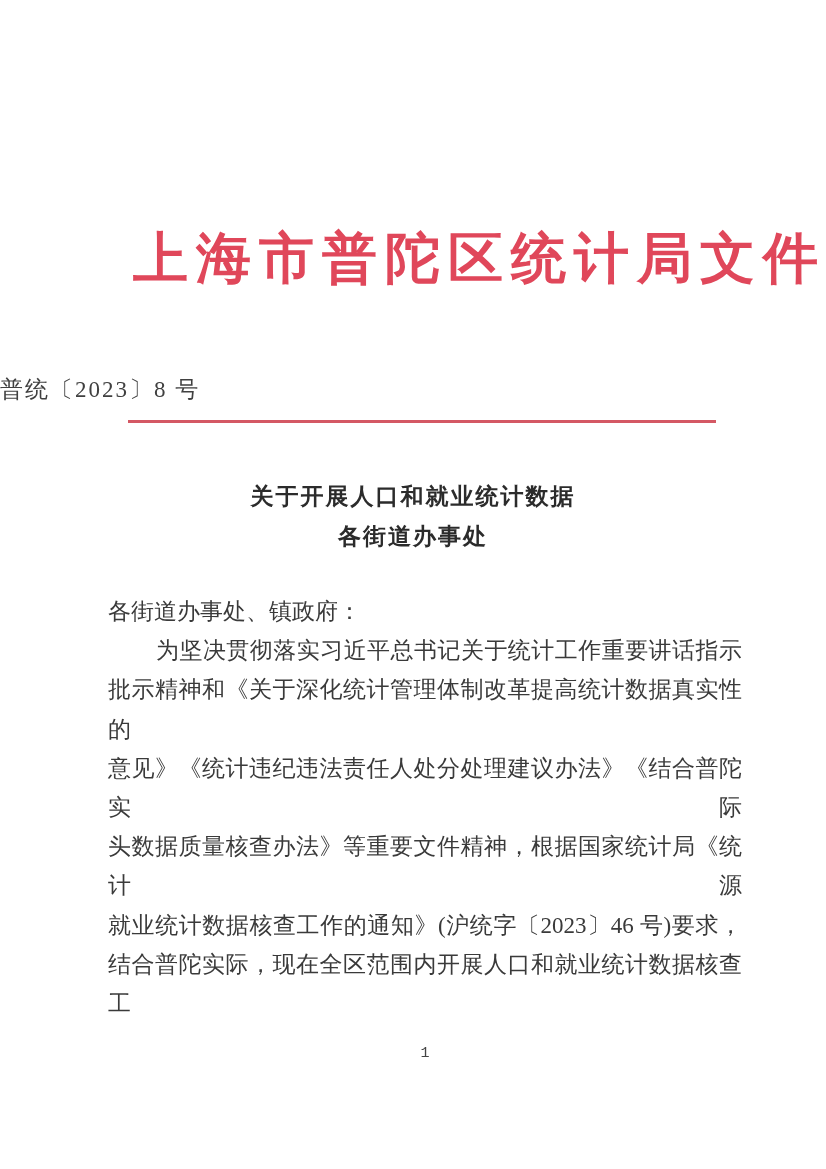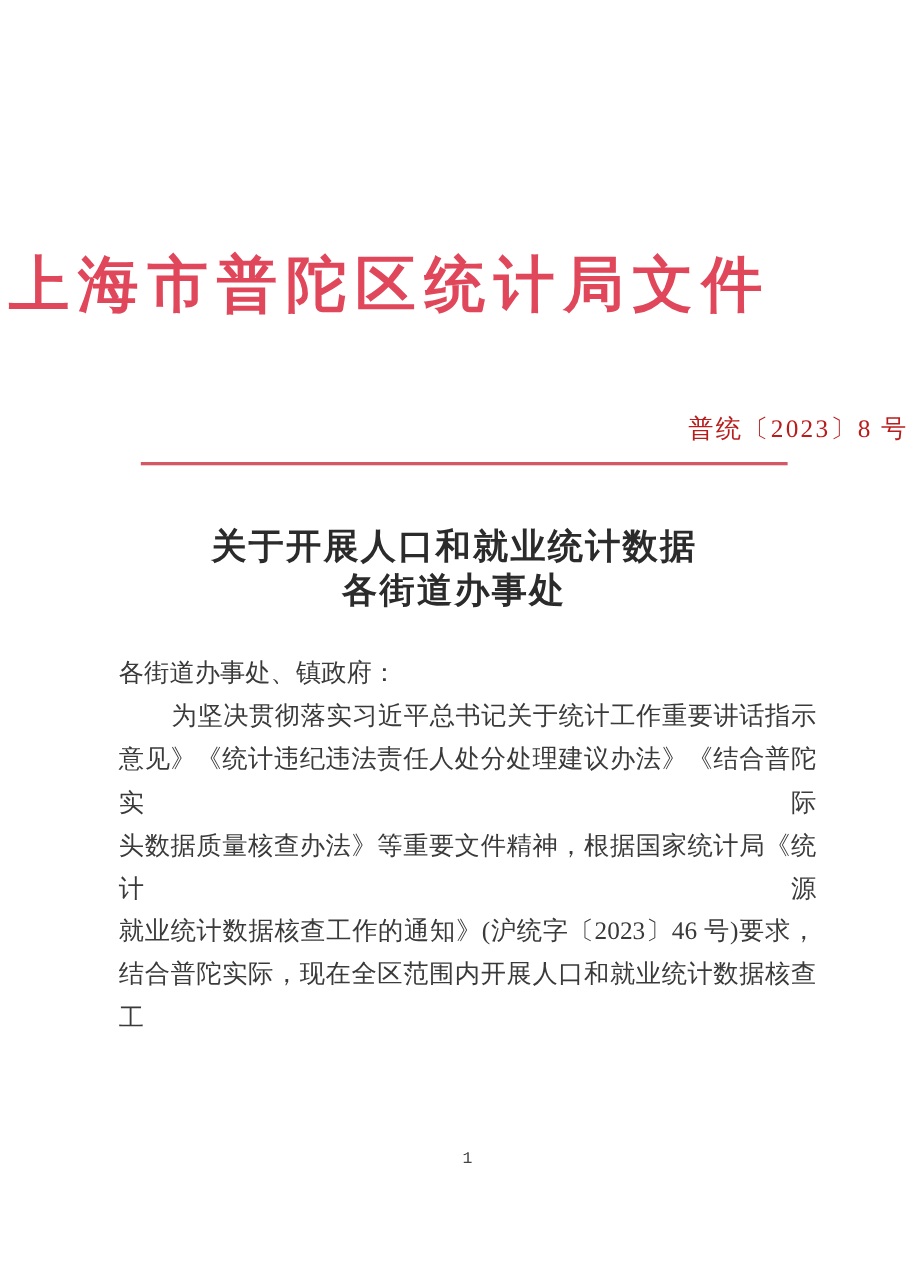--- a/index.html
+++ b/index.html
@@ -17,55 +17,55 @@
     margin: 0 auto;
     background: #ffffff;
     overflow: hidden;
     font-family: "Liberation Serif", "DejaVu Serif", serif;
   }
   .org-header {
     position: absolute;
     top: 222px;
     left: 0;
     width: 100%;
-    text-align: left;
+    text-align: right;
     font-family: Liberation Mono, monospace;
     font-size: 55px;
     font-weight: bold;
     color: var(--accent-red);
     letter-spacing: 8px;
     padding-left: 8px;
     white-space: nowrap;
   }
   .doc-number {
     position: absolute;
     top: 374px;
     left: 0;
     width: 100%;
-    text-align: right;
+    text-align: left;
     font-size: 23px;
     letter-spacing: 2px;
-    color: #b91c1c;
+    color: #404040;
   }
   .red-rule {
     position: absolute;
     top: 420px;
     left: 128px;
     width: 588px;
     height: 3px;
     background: var(--rule-red);
   }
   .doc-title {
     position: absolute;
     top: 476px;
     left: 0;
     width: 100%;
     text-align: center;
     font-family: "Liberation Sans", "DejaVu Sans", sans-serif;
-    font-size: 32px;
+    font-size: 23px;
     line-height: 40px;
     font-weight: bold;
     color: var(--title-ink);
     letter-spacing: 2px;
   }
   .doc-body {
     position: absolute;
     top: 592px;
     left: 108px;
     width: 634px;
@@ -104,20 +104,21 @@
   <div class="red-rule"></div>
 
   <div class="doc-title">
     <div>关于开展人口和就业统计数据</div>
     <div>各街道办事处</div>
   </div>
 
   <div class="doc-body">
       <div class="body-line">各街道办事处、镇政府：</div>
       <div class="body-line justify indent">为坚决贯彻落实习近平总书记关于统计工作重要讲话指示</div>
+      <div class="body-line justify">批示精神和《关于深化统计管理体制改革提高统计数据真实性的</div>
       <div class="body-line justify">意见》《统计违纪违法责任人处分处理建议办法》《结合普陀实际</div>
       <div class="body-line justify">头数据质量核查办法》等重要文件精神，根据国家统计局《统计源</div>
       <div class="body-line justify">就业统计数据核查工作的通知》(沪统字〔2023〕46 号)要求，</div>
       <div class="body-line justify">结合普陀实际，现在全区范围内开展人口和就业统计数据核查工</div>
     </div>
 
   <div class="page-number">1</div>
 
 </div>
 

